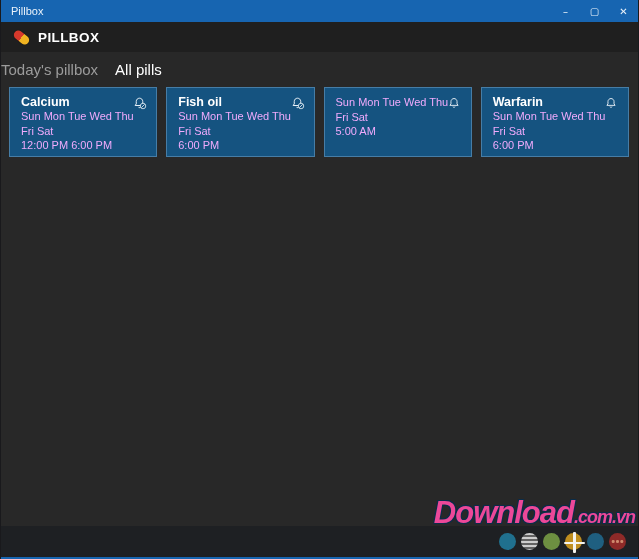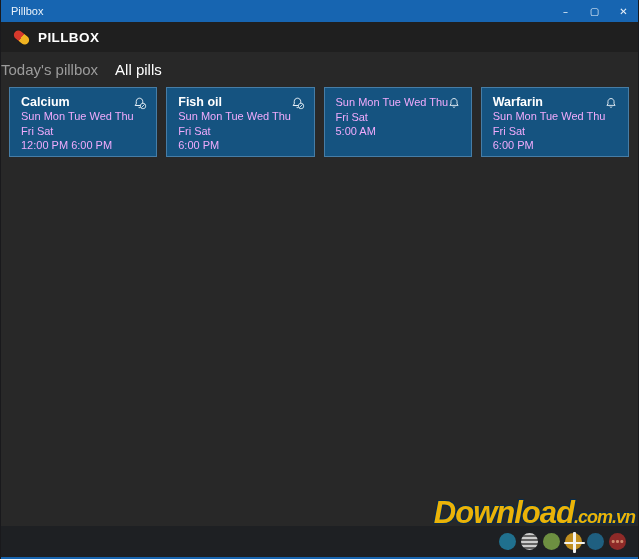--- a/index.html
+++ b/index.html
@@ -80,21 +80,21 @@
   .ellipsis-glyph::after {
     content:""; position:absolute; width:2.6px; height:2.6px; border-radius:50%;
     background:#cf8a6d; left:7.2px; top:7.2px;
     box-shadow:-4.3px 0 0 #cf8a6d, 4.3px 0 0 #cf8a6d;
   }
 
   
   .watermark {
     position:absolute; top:495px; right:3px; z-index:5;
     font-style:italic; font-weight:bold; white-space:nowrap;
-    color:#eab308; text-shadow:1px 1px 0 #0b2c49, -1px -1px 0 #0b2c49, 1px -1px 0 #0b2c49, -1px 1px 0 #0b2c49;
+    color:#ec4899; text-shadow:1px 1px 0 #0b2c49, -1px -1px 0 #0b2c49, 1px -1px 0 #0b2c49, -1px 1px 0 #0b2c49;
     letter-spacing:-1px; pointer-events:none;
   }
   .wm-main { font-size:31px; }
   .wm-suffix { font-size:18px; }
 </style>
 </head>
 <body>
 
 <div class="titlebar">
   <span>Pillbox</span>

